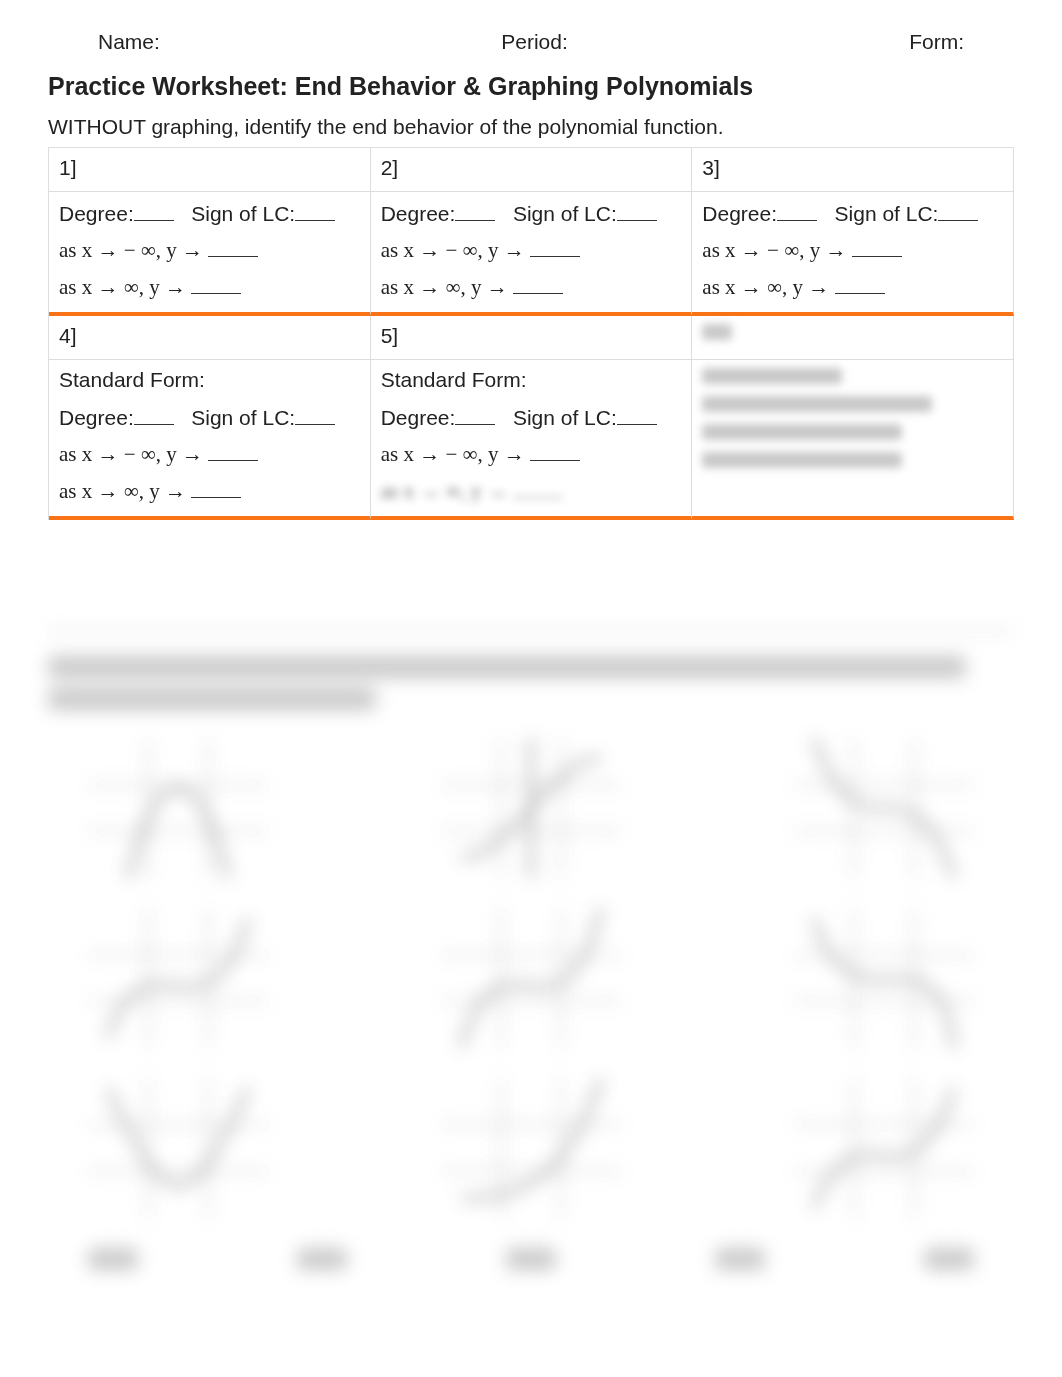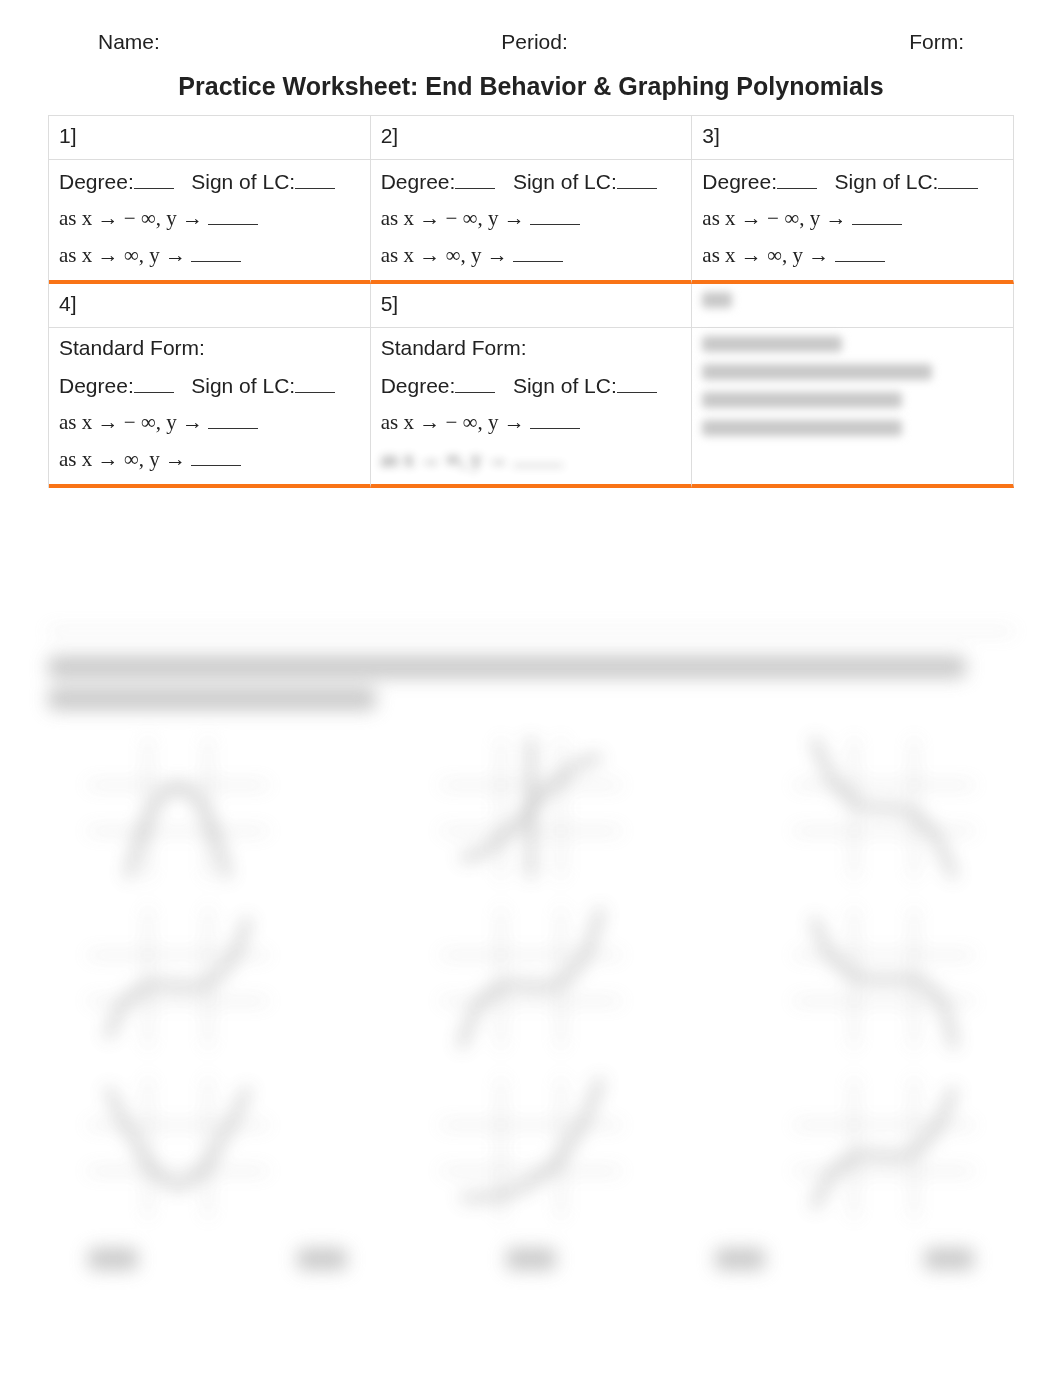--- a/index.html
+++ b/index.html
@@ -16,21 +16,20 @@
   }
   .header-row {
     display: flex;
     justify-content: space-between;
     font-size: 21px;
     color: #222;
     margin-bottom: 18px;
     padding: 0 50px;
   }
   .title {
-    text-align: center;
     font-weight: bold;
     font-size: 25px;
     margin-bottom: 14px;
   }
   .instructions {
     font-size: 21px;
     margin-bottom: 8px;
   }
   .table {
     display: grid;
@@ -133,20 +132,21 @@
 <div class="page">
 
   <div class="header-row">
     <span>Name:</span>
     <span>Period:</span>
     <span>Form:</span>
   </div>
 
   <div class="title">Practice Worksheet: End Behavior &amp; Graphing Polynomials</div>
 
+  <div class="instructions">WITHOUT graphing, identify the end behavior of the polynomial function.</div>
 
   <div class="table">
 
     <div class="cell qnum">1]</div>
     <div class="cell qnum">2]</div>
     <div class="cell qnum">3]</div>
 
     <div class="groupcell stack">
       <div class="line">
         <span>Degree:</span><span class="blank blank-sm"></span>&nbsp;&nbsp;

